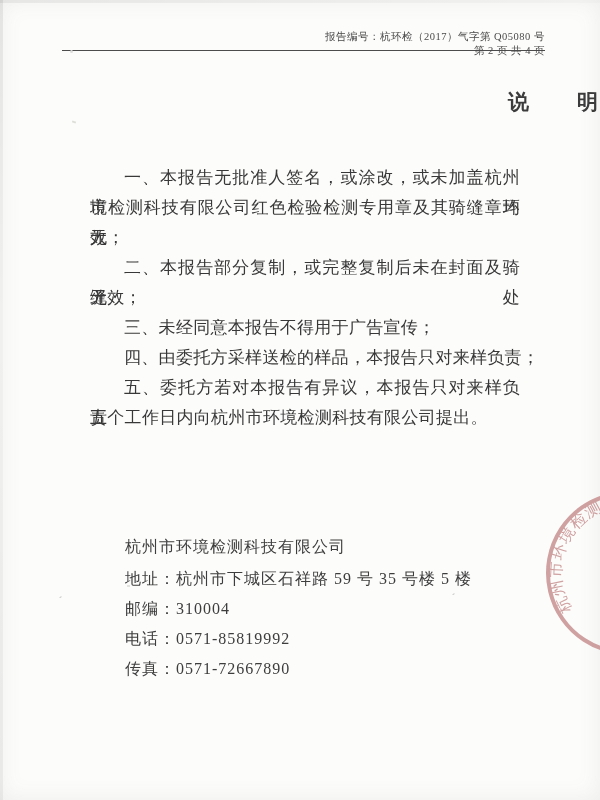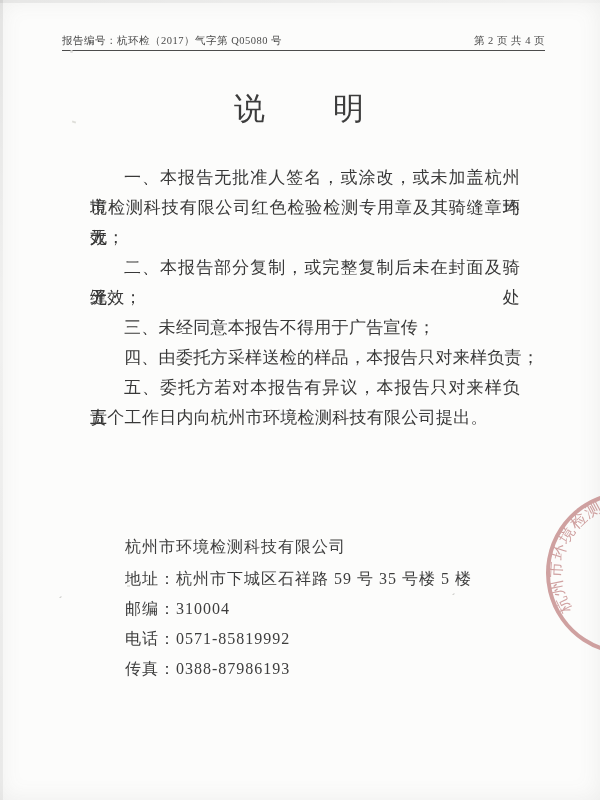--- a/index.html
+++ b/index.html
@@ -23,28 +23,28 @@
     background:linear-gradient(90deg,rgba(0,0,0,.06),rgba(0,0,0,.015));
     pointer-events:none;
   }
 
   
   .header{
     position:absolute;left:62px;right:55px;top:30px;height:18px;
     border-bottom:1.6px solid #4c4c4c;
     font-size:10.5px;color:#4a4a4a;
     display:flex;justify-content:space-between;align-items:flex-end;
-    padding-bottom:2px;letter-spacing:.5px;
+    padding-bottom:2px;letter-spacing:.5px;flex-direction:column;
   }
 
   
   .title{
     position:absolute;left:0;right:0;top:88px;
-    text-align:center;font-size:31px;color:#3c3c3c;
-    letter-spacing:2px;font-weight:400;
+    text-align:right;font-size:21px;color:#3c3c3c;
+    letter-spacing:2px;font-weight:700;
   }
 
   
   .notes{
     position:absolute;left:90px;top:163px;width:430px;
     font-size:17px;color:#383838;
   }
   .note-line{height:30px;line-height:30px;white-space:nowrap;letter-spacing:.3px;}
   .note-line.justify{
     white-space:normal;
@@ -98,21 +98,21 @@
     <div class="note-line indent">四、由委托方采样送检的样品，本报告只对来样负责；</div>
     <div class="note-line indent justify">五、委托方若对本报告有异议，本报告只对来样负责</div>
     <div class="note-line">五个工作日内向杭州市环境检测科技有限公司提出。</div>
   </div>
 
   <div class="contact">
     <div class="contact-line company">杭州市环境检测科技有限公司</div>
     <div class="contact-line">地址：杭州市下城区石祥路 59 号 35 号楼 5 楼</div>
     <div class="contact-line">邮编：310004</div>
     <div class="contact-line">电话：0571-85819992</div>
-    <div class="contact-line">传真：0388-87986193</div>
+    <div class="contact-line">传真：0571-72667890</div>
   </div>
 
   <svg class="stamp" viewBox="0 0 200 200" xmlns="http://www.w3.org/2000/svg">
     <g transform="rotate(-35 100 100)" fill="none" stroke="none">
       <circle cx="100" cy="100" r="80" stroke="#b56a6a" stroke-width="4" fill="none"></circle>
       <path id="sealArcTop" d="M 33 100 A 67 67 0 1 1 167 100" fill="none"></path>
       <path id="sealArcBot" d="M 46 128 A 62 62 0 0 0 154 128" fill="none"></path>
       <text font-size="16" fill="#b56a6a" letter-spacing="1" font-family="Liberation Serif, DejaVu Serif, serif">
         <textPath href="#sealArcTop" startOffset="2">杭州市环境检测科技有限公司</textPath>
       </text>

